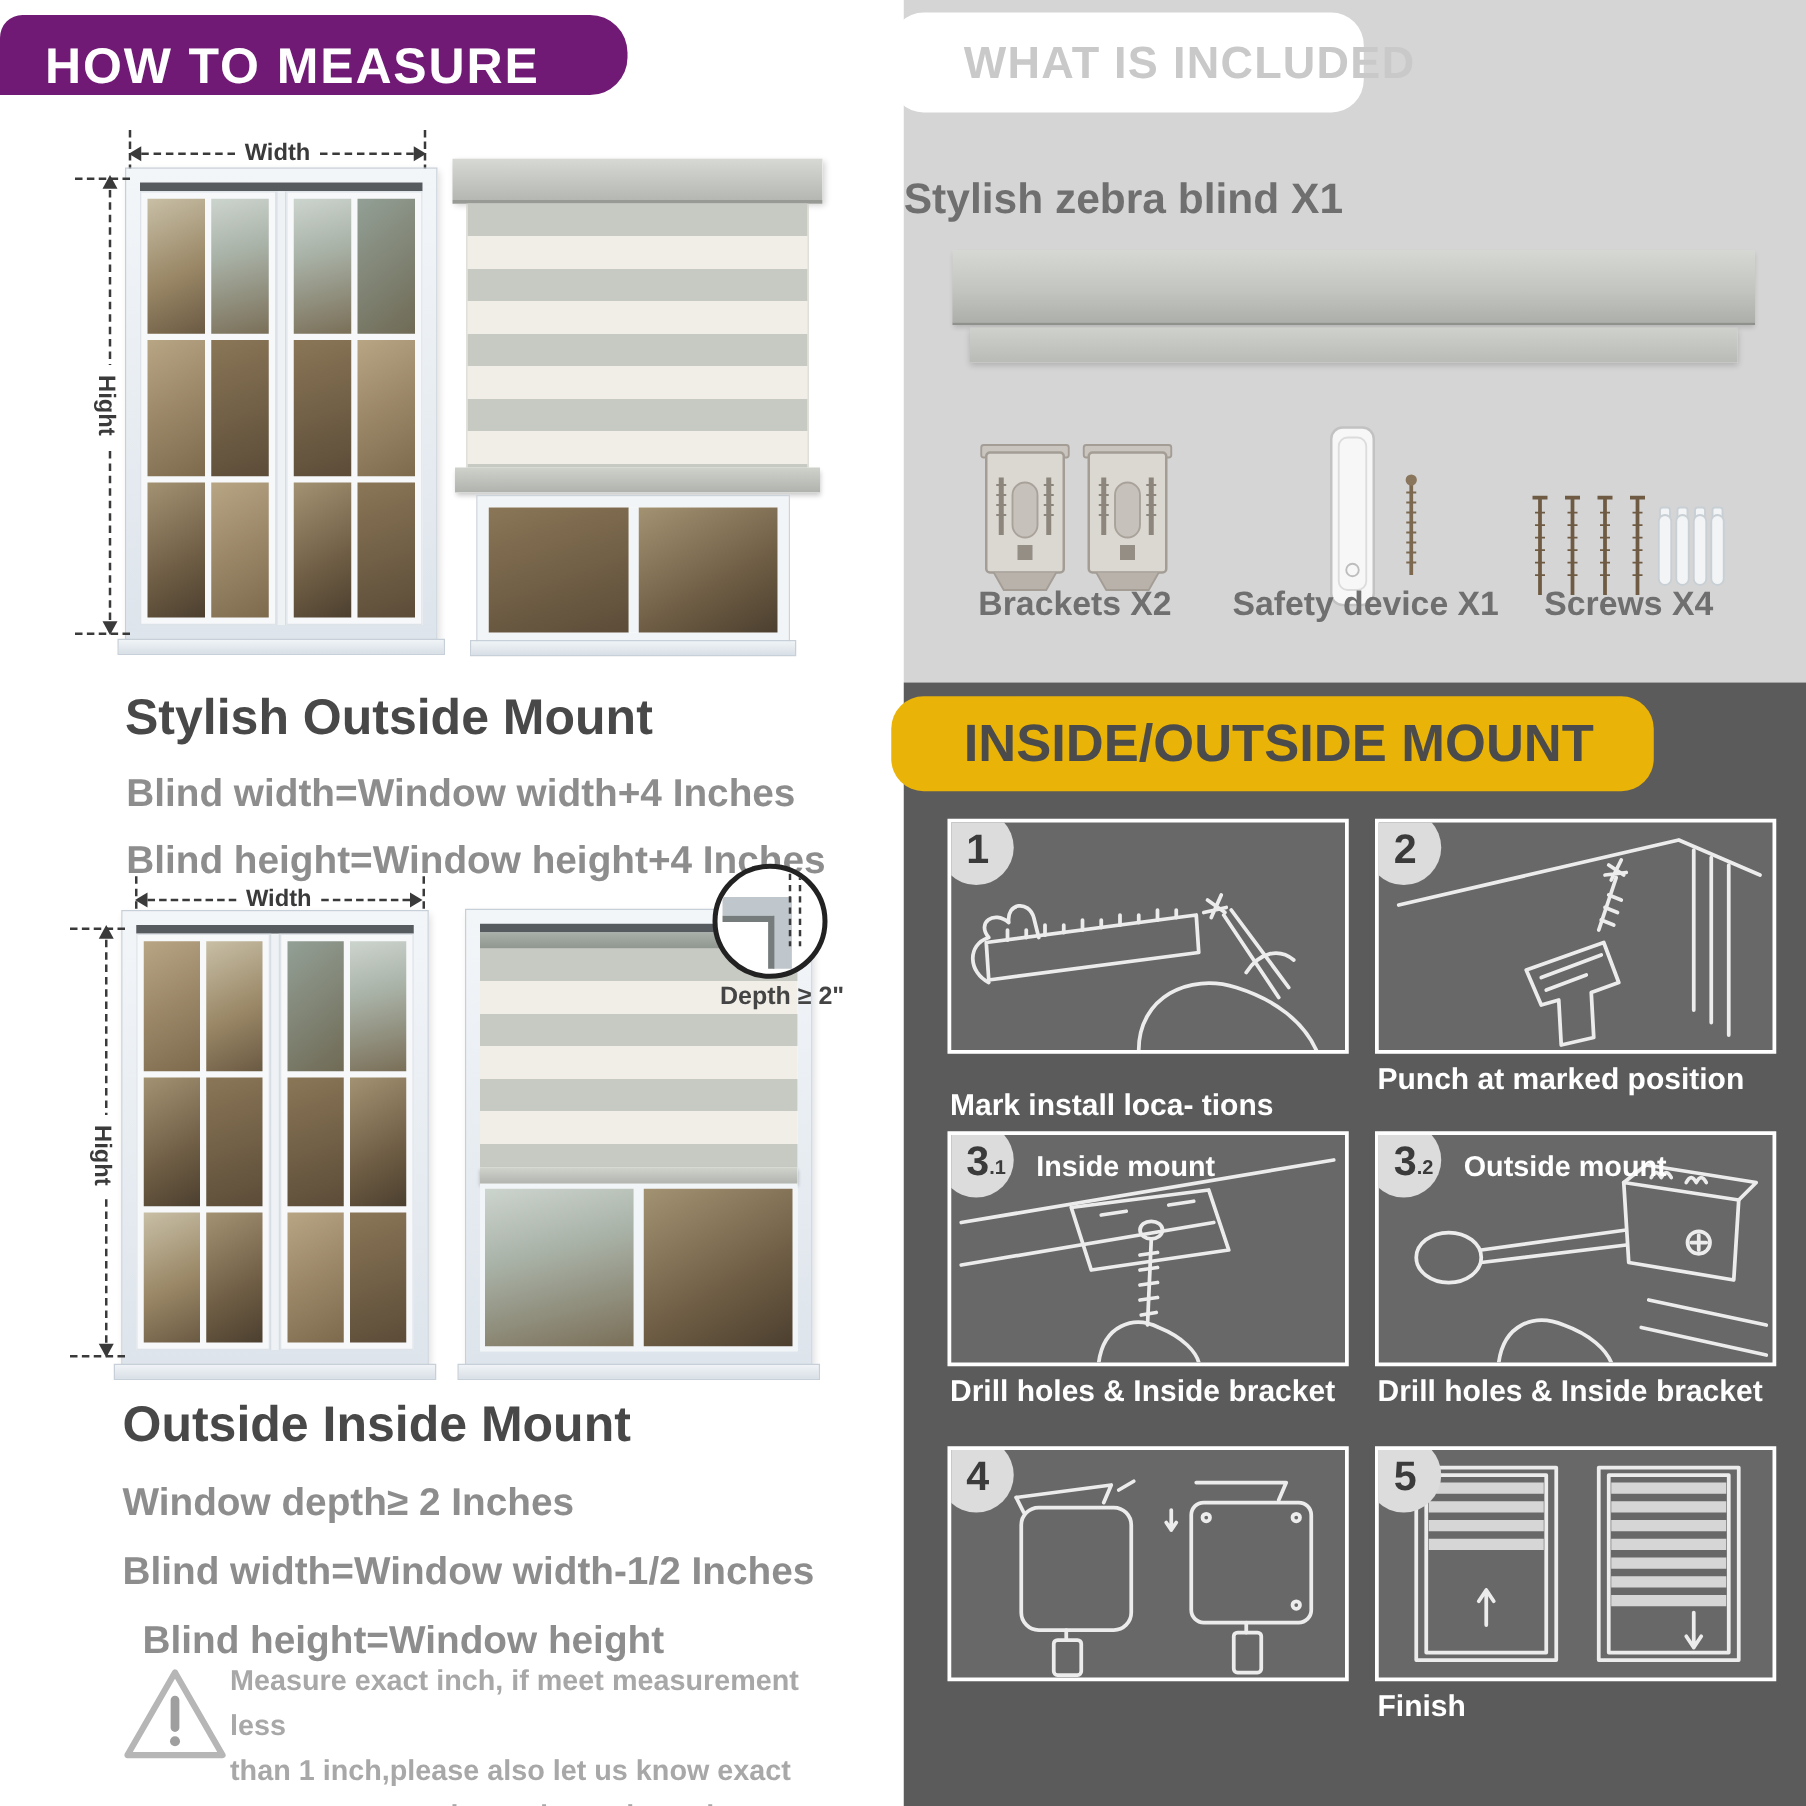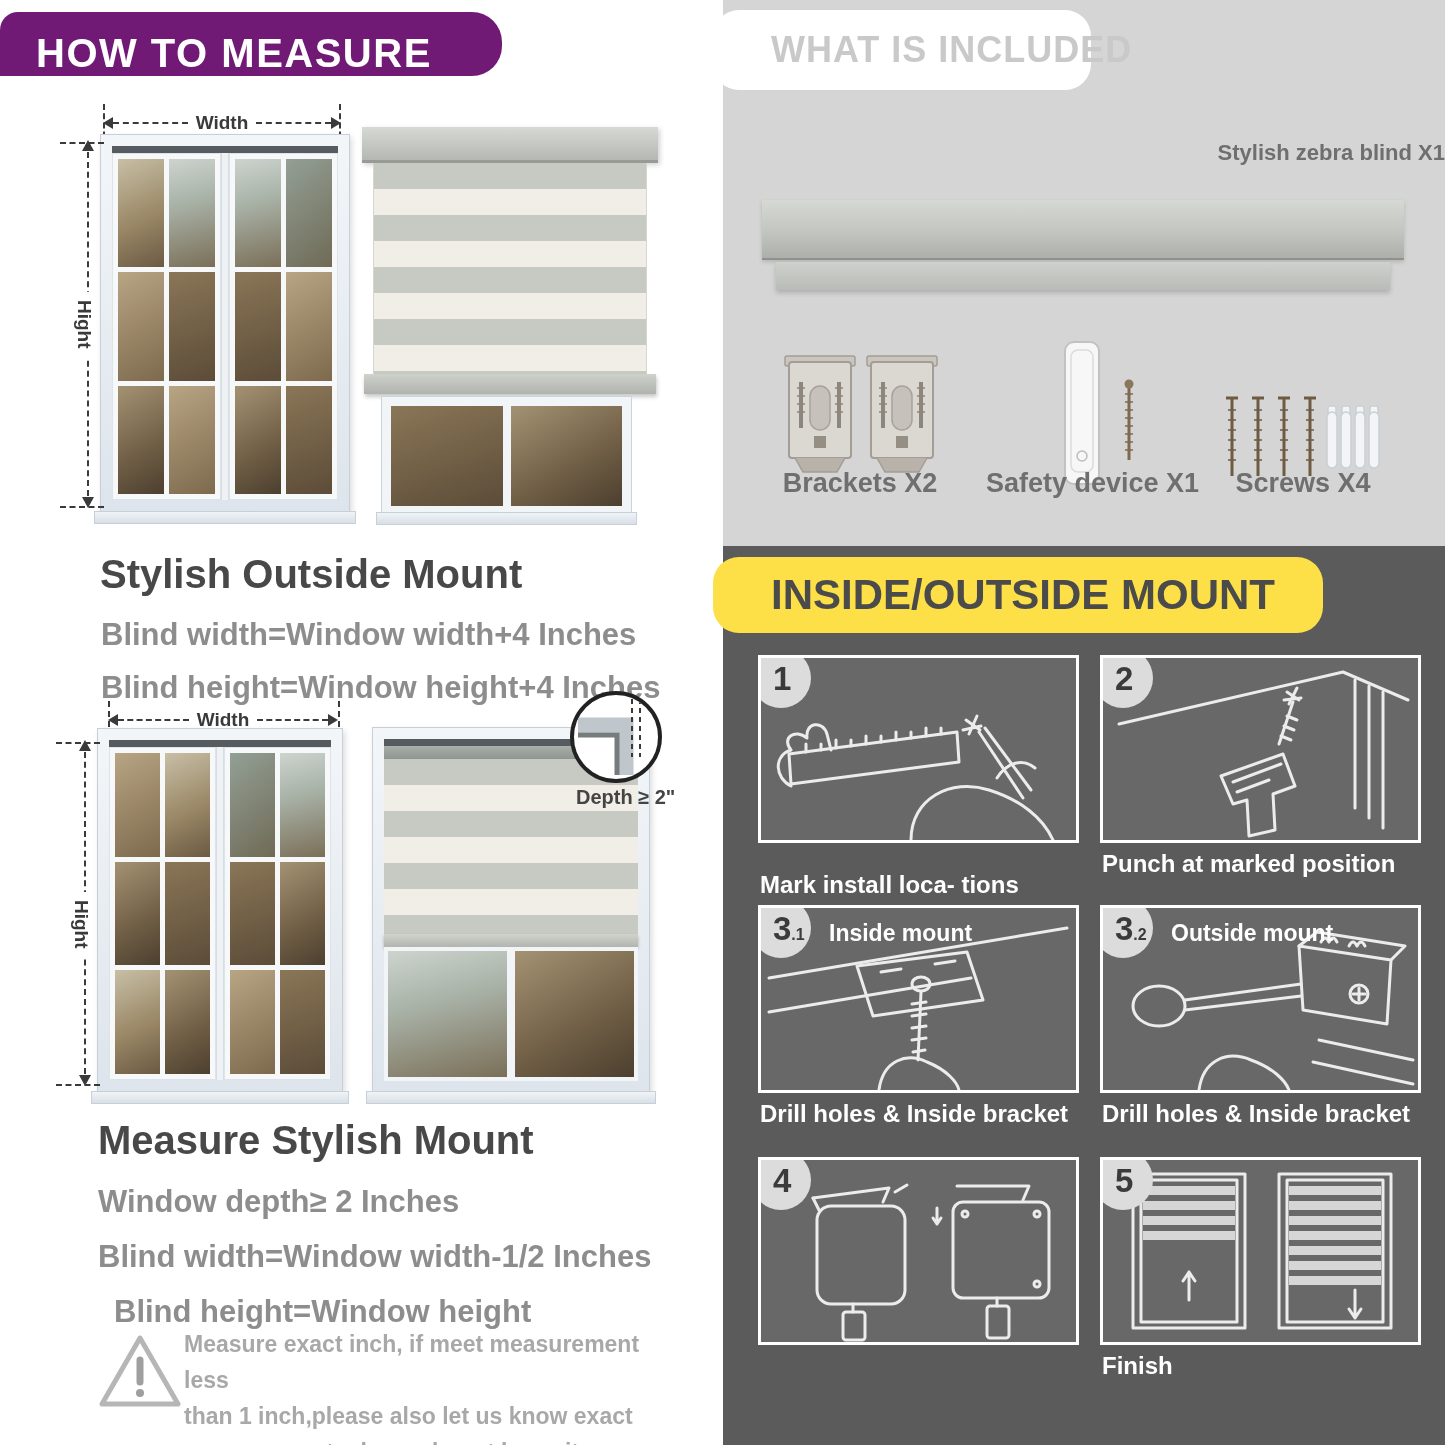--- a/index.html
+++ b/index.html
@@ -76,30 +76,30 @@
 
   .warn-text { position:absolute; color:#a8a8a8; font-size:23px; font-weight:bold; line-height:36px; }
 
   
   .panel-light { position:absolute; left:723px; top:0; width:722px; height:546px; background:#d5d5d5; }
   .panel-dark  { position:absolute; left:723px; top:546px; width:722px; height:899px; background:#5b5b5b; }
 
   .inc-header { position:absolute; left:713px; top:10px; width:378px; height:80px; background:#fff;
     border-radius:26px; color:#c9c9c9; font-size:36px; font-weight:bold; letter-spacing:1px;
     line-height:80px; padding-left:58px; white-space:nowrap; z-index:2; }
-  .product-lbl { position:absolute; left:723px; top:140px; width:722px; text-align:right;
-    color:#6f6f6f; font-size:22px; font-weight:bold; }
+  .product-lbl { position:absolute; left:723px; top:140px; width:722px; text-align:left;
+    color:#6f6f6f; font-size:34px; font-weight:bold; }
   .headrail { position:absolute; left:762px; top:200px; width:642px; height:60px;
     background:linear-gradient(180deg,#d6d9d3 0%,#c3c6c0 55%,#adb0aa 100%);
     border-bottom:2px solid #8f928c; box-shadow:0 2px 4px rgba(0,0,0,.15); }
   .headrail-lip { position:absolute; left:776px; top:262px; width:614px; height:28px;
     background:linear-gradient(180deg,#cfd2cc,#b9bcb6); box-shadow:0 3px 5px rgba(0,0,0,.18); }
   .inc-item-lbl { position:absolute; top:468px; color:#6f6f6f; font-size:27px; font-weight:bold; text-align:center; }
 
-  .mnt-header { position:absolute; left:713px; top:557px; width:610px; height:76px; background:#fde047;
+  .mnt-header { position:absolute; left:713px; top:557px; width:610px; height:76px; background:#eab308;
     border-radius:26px; color:#4b4b4b; font-size:42px; font-weight:bold; line-height:76px;
     padding-left:58px; white-space:nowrap; }
 
   .step { position:absolute; width:321px; height:188px; border:3px solid #fff; background:#686868; overflow:hidden; }
   .step svg.art { position:absolute; inset:0; width:100%; height:100%; }
   .badge { position:absolute; left:-10px; top:-10px; width:60px; height:60px; border-radius:50%;
     background:#dcdcdc; display:flex; align-items:flex-start; justify-content:flex-start;
     padding:16px 0 0 22px; color:#3b3b3b; font-weight:bold; }
   .badge .num { font-size:33px; line-height:30px; }
   .badge .sub { font-size:16px; margin-top:12px; }
@@ -240,21 +240,21 @@
   <div class="detail-circle" style="left:570px;top:691px;">
     <svg viewBox="0 0 84 84" width="84" height="84">
       <path d="M4 30 L52 30 L52 80" stroke="#bfc6cc" stroke-width="15" fill="none"></path>
       <path d="M4 40 L43 40 L43 80" stroke="#757c7b" stroke-width="5" fill="none"></path>
       <path d="M58 4 V62" stroke="#3a3a3a" stroke-width="2" stroke-dasharray="5 4" fill="none"></path>
       <path d="M66 4 V62" stroke="#3a3a3a" stroke-width="2" stroke-dasharray="5 4" fill="none"></path>
     </svg>
   </div>
   <div class="depth-lbl" style="left:576px;top:786px;">Depth ≥ 2"</div>
 
-  <div class="h-dark" style="left:98px;top:1118px;">Measure Stylish Mount</div>
+  <div class="h-dark" style="left:98px;top:1118px;">Outside Inside Mount</div>
   <div class="l-gray" style="left:98px;top:1184px;">Window depth≥ 2 Inches</div>
   <div class="l-gray" style="left:98px;top:1239px;">Blind width=Window width-1/2 Inches</div>
   <div class="l-gray" style="left:98px;top:1294px;margin-left:16px;">Blind height=Window height</div>
 
   <svg style="position:absolute;left:96px;top:1330px;" width="88" height="84" viewBox="0 0 88 84">
     <path d="M44 8 L82 74 H6 Z" stroke="#b6b6b6" stroke-width="5" fill="none" stroke-linejoin="round"></path>
     <path d="M44 30 V52" stroke="#9f9f9f" stroke-width="7" stroke-linecap="round"></path>
     <circle cx="44" cy="63" r="4" fill="#9f9f9f"></circle>
   </svg>
   <div class="warn-text" style="left:184px;top:1326px;width:470px;">

